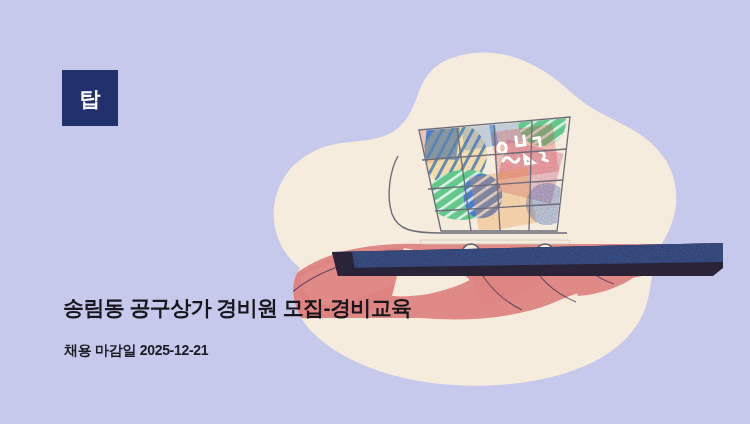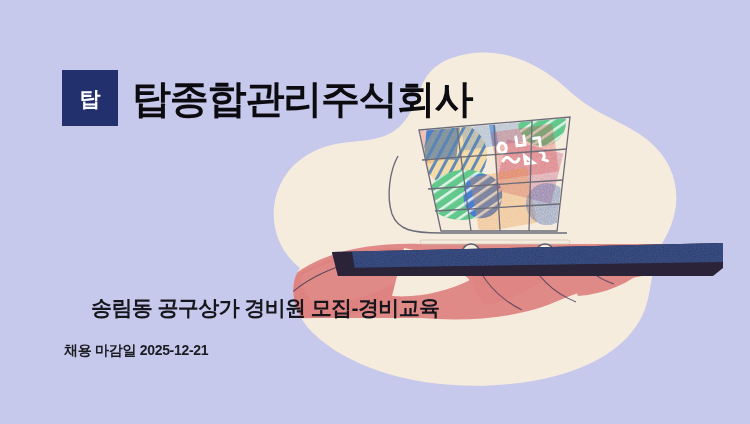--- a/index.html
+++ b/index.html
@@ -66,21 +66,20 @@
   .headline {
     position: absolute;
     left: 63px;
     top: 294px;
     font-size: 21px;
     font-weight: bold;
     color: #16161c;
     letter-spacing: -0.6px;
     white-space: nowrap;
     z-index: 5;
-    margin-left: 28px;
   }
   .deadline {
     position: absolute;
     left: 64px;
     top: 342px;
     font-size: 14px;
     font-weight: bold;
     color: #1b1b22;
     letter-spacing: -0.3px;
     white-space: nowrap;
@@ -327,20 +326,19 @@
         <path d="M 332 252 L 352 252 L 356 276 L 338 276 Z" fill="#2b2338"></path>
       </g>
 
     </svg>
   </div>
 
   <div class="brand-row">
     <div class="brand-badge">
       <span>탑</span>
     </div>
-    <div class="brand-name">탑종합관리주식회사</div>
   </div>
 
   <div class="headline">송림동 공구상가 경비원 모집-경비교육</div>
 
   <div class="deadline">채용 마감일  2025-12-21</div>
 
 </div>
 
 </body></html>

